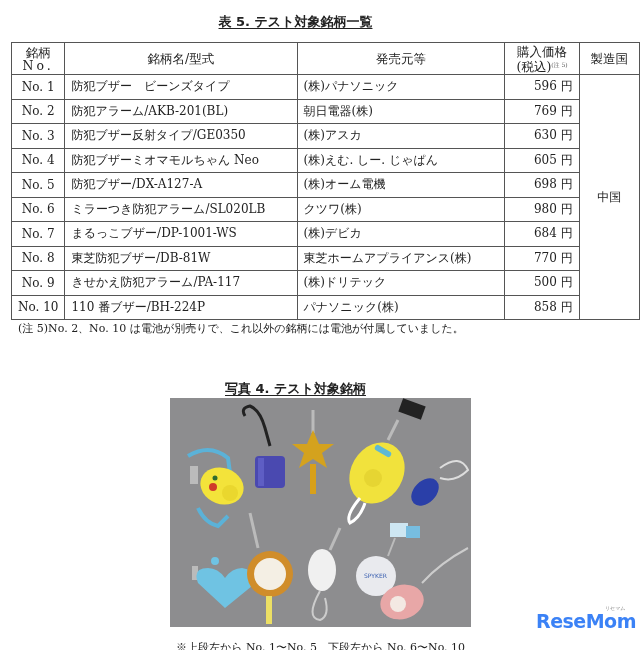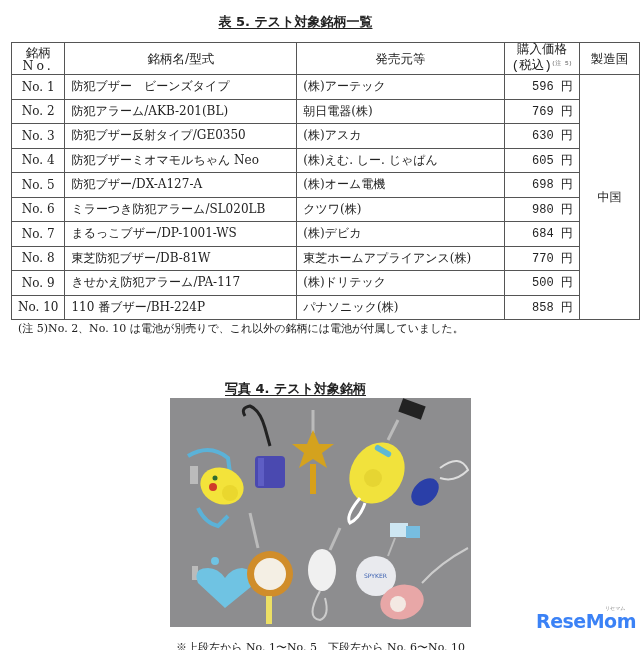--- a/index.html
+++ b/index.html
@@ -11,21 +11,21 @@
   .title span { text-decoration:underline; text-underline-offset:2px; }
   #t-title { top:13px; }
   table.main { position:absolute; left:11px; top:42px; border-collapse:collapse;
                font-size:12px; }
   table.main td, table.main th { border:1px solid #555; padding:0 6px; height:23.5px;
                font-weight:normal; white-space:nowrap; }
   table.main th { height:31px; text-align:center; line-height:13px; font-size:12.5px; }
   .c1 { width:25px; text-align:center; }
   .c2 { width:221px; }
   .c3 { width:197px; }
-  .c4 { width:62px; text-align:right;font-family:Liberation Mono, monospace; }
+  .c4 { width:62px; text-align:right; }
   .c5 { width:48px; text-align:center; }
   th.c4 { text-align:center; }
   .sup { font-size:6px; vertical-align:4px; color:#555; }
   td.country { vertical-align:middle; text-align:center; }
   .notes { position:absolute; left:18px; top:320px; font-size:11px; line-height:18px; }
   #p-title { top:380px; }
   .photo { position:absolute; left:170px; top:398px; width:301px; height:229px;
            background:#8c8c8e; overflow:hidden; }
   .caption { position:absolute; left:170px; top:640px; width:301px; text-align:center;
              font-size:11px; }
@@ -44,21 +44,21 @@
       <tr>
     <th class="c1"><span>銘柄</span><br><span style="letter-spacing:3px">No.</span></th>
     <th class="c2">銘柄名/型式</th>
     <th class="c3">発売元等</th>
     <th class="c4"><span>購入価格</span><br><span>(税込)</span><span class="sup">(注 5)</span></th>
     <th class="c5">製造国</th>
   </tr>
   <tr>
     <td class="c1">No. 1</td>
     <td class="c2">防犯ブザー　ビーンズタイプ</td>
-    <td class="c3">(株)アーテック</td>
+    <td class="c3">(株)パナソニック</td>
     <td class="c4">596 円</td>
     <td class="c5 country" rowspan="10">中国</td>
   </tr>
   <tr>
     <td class="c1">No. 2</td>
     <td class="c2">防犯アラーム/AKB-201(BL)</td>
     <td class="c3">朝日電器(株)</td>
     <td class="c4">769 円</td>
   </tr>
   <tr>

